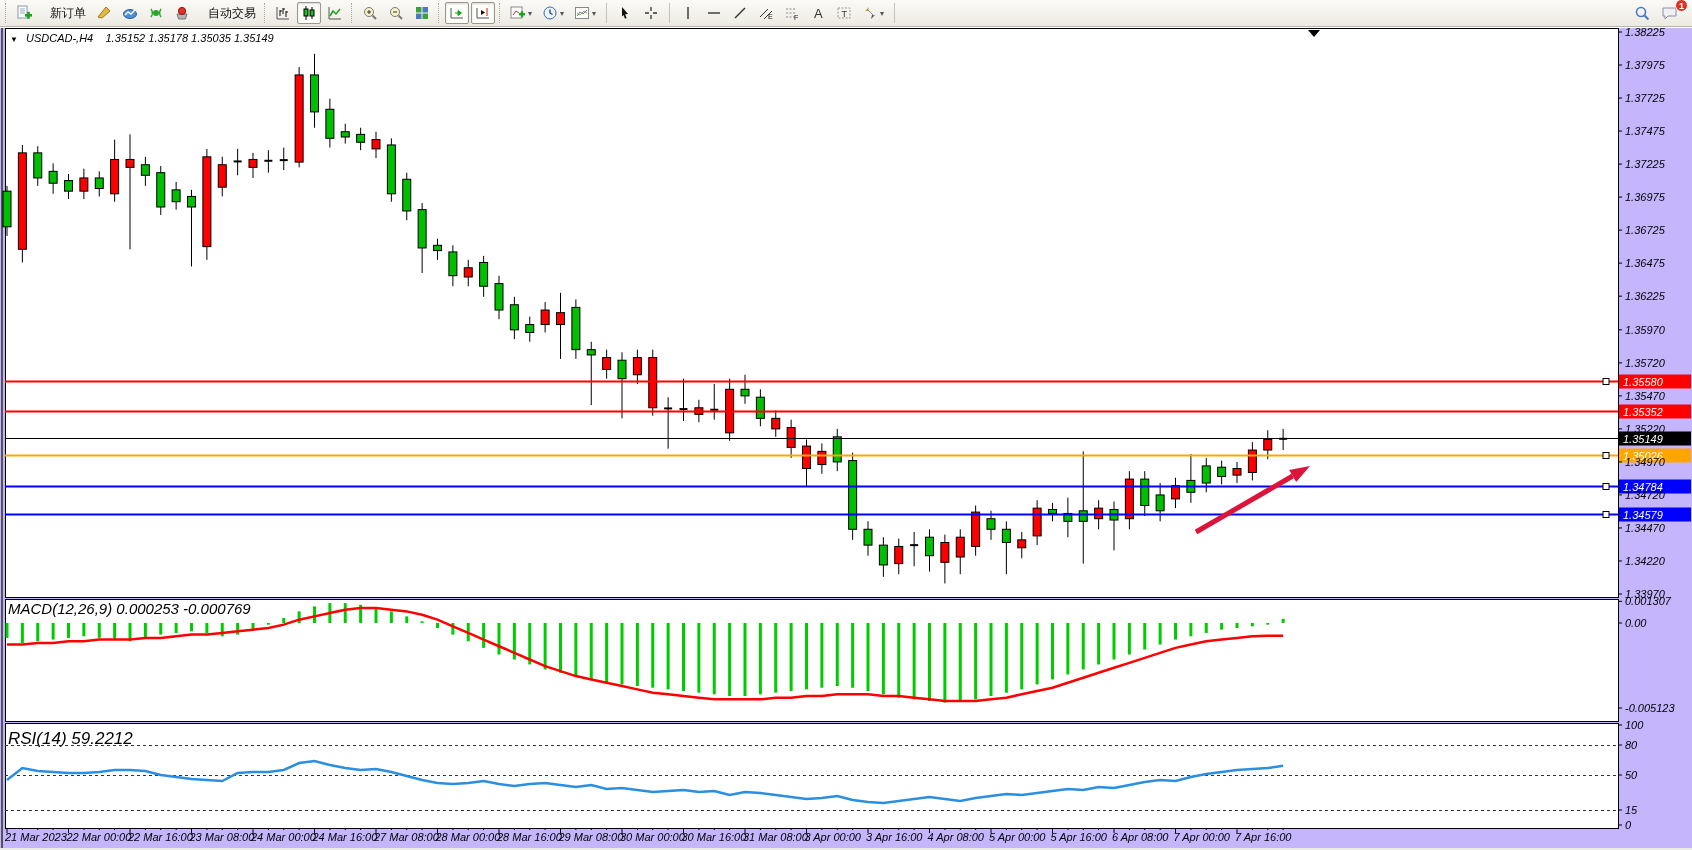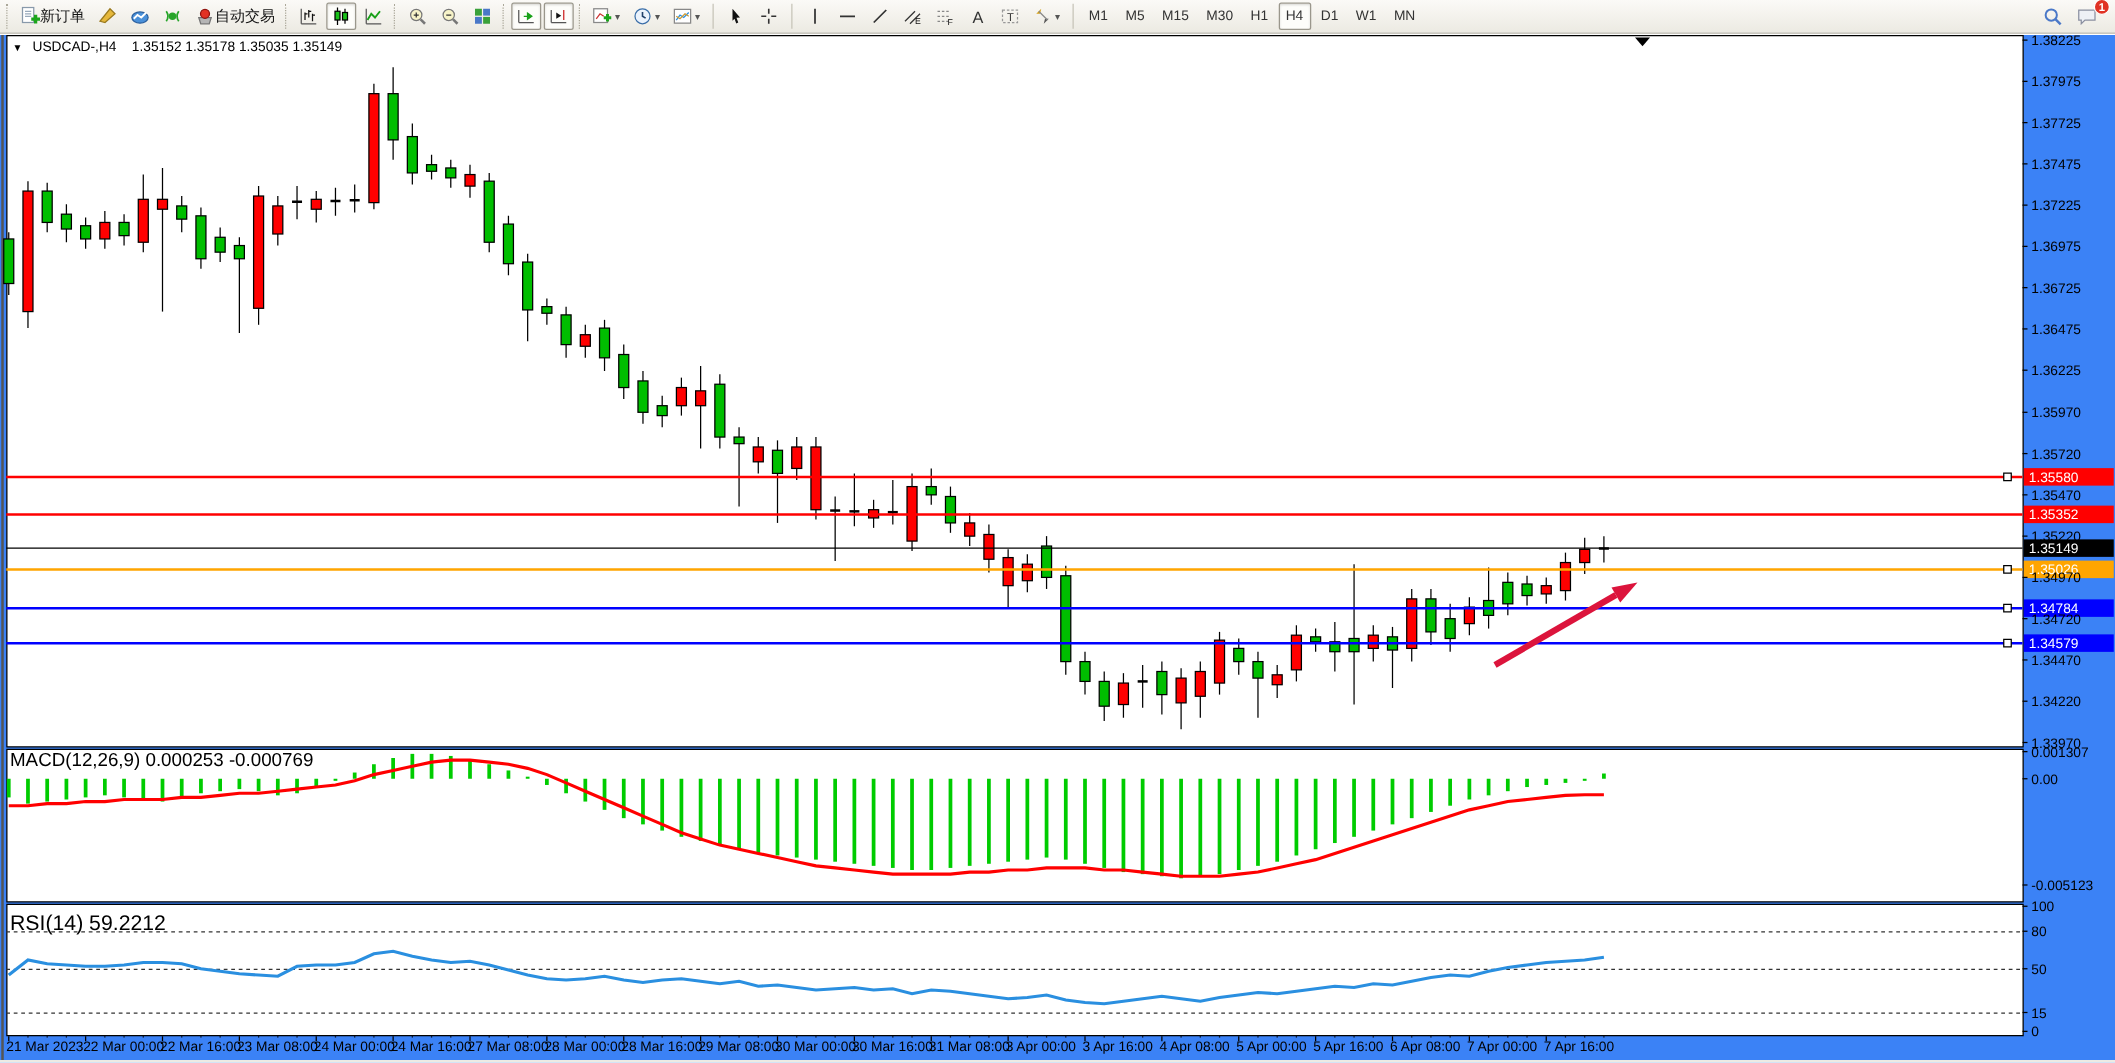--- a/index.html
+++ b/index.html
@@ -9,33 +9,33 @@
 
   
   #toolbar { position:absolute; left:0; top:0; width:1692px; height:27px;
     background:linear-gradient(#fbfaf7,#eceae2); border-bottom:1px solid #b8b5aa;
     display:flex; align-items:center; padding:0 2px; }
   .tb-btn { height:22px; min-width:22px; display:inline-flex; align-items:center;
     justify-content:center; margin:0 1px; border:1px solid transparent; border-radius:2px;
     font-size:11px; color:#222; padding:0 3px; cursor:default; }
   .tb-btn.pressed { background:#fdfdfa; border:1px solid #9a978c;
     box-shadow:inset 0 1px 2px rgba(0,0,0,.15); }
-  .tb-label { font-size:12px; color:#111; margin-left:0; white-space:nowrap;font-family:Liberation Mono, monospace; }
+  .tb-label { font-size:12px; color:#111; margin-left:18px; white-space:nowrap;font-family:Liberation Mono, monospace; }
   .sep { width:1px; height:20px; background:#c6c3b8; margin:0 5px; }
   .grip { width:3px; height:20px; margin:0 3px; border-left:1px dotted #aaa799; }
   .caret { font-size:8px; color:#555; margin-left:2px; }
   .tf-btn { font-size:11px; color:#333; padding:0 5px; }
   #tb-right { margin-left:auto; display:flex; align-items:center; margin-right:6px; }
   #notif-badge { position:relative; }
   #notif-badge .badge { position:absolute; right:-6px; top:-4px; background:#e03224;
     color:#fff; border-radius:8px; font-size:9px; min-width:13px; height:13px;
     line-height:13px; text-align:center; font-weight:bold; border:1px solid #fff; }
 
   
-  #chartwin { position:absolute; left:0; top:28px; width:1692px; height:822px; background:#3b82f6; }
+  #chartwin { position:absolute; left:0; top:28px; width:1692px; height:822px; background:#c4b5fd;font-style:italic; }
   #chart-title { position:absolute; left:10px; top:4px; font-size:11px; color:#000; z-index:5; }
   #chart-title .tri { font-size:8px; margin-right:5px; color:#000; }
   #macd-label { position:absolute; left:8px; top:572px; font-size:15px; color:#000; z-index:5; }
   #rsi-label  { position:absolute; left:8px; top:701px; font-size:17px; color:#000; z-index:5; }
   svg text { font-family:"Liberation Sans", sans-serif; }
   #bottom-strip { position:absolute; left:0; top:848px; width:1692px; height:2px; background:#ecebe4; }
 </style>
 </head>
 <body>
 
@@ -232,31 +232,20 @@
     <span class="tb-btn">
       <svg width="16" height="16">
           <path d="M3 6 l4-4 -1 4 Z" fill="#d4a017"></path>
           <path d="M13 10 l-4 4 1-4 Z" fill="#555"></path>
           <line x1="5" y1="4" x2="12" y2="11" stroke="#888"></line>
         </svg>
       <span class="caret">▾</span>
     </span>
 
     <span class="sep"></span>
-    <span id="tf-group" style="display:inline-flex;">
-        <span class="tb-btn tf-btn">M1</span>
-        <span class="tb-btn tf-btn">M5</span>
-        <span class="tb-btn tf-btn">M15</span>
-        <span class="tb-btn tf-btn">M30</span>
-        <span class="tb-btn tf-btn">H1</span>
-        <span class="tb-btn tf-btn pressed">H4</span>
-        <span class="tb-btn tf-btn">D1</span>
-        <span class="tb-btn tf-btn">W1</span>
-        <span class="tb-btn tf-btn">MN</span>
-      </span>
 
     <div id="tb-right">
       <span class="tb-btn">
         <svg width="17" height="17">
             <circle cx="7" cy="7" r="4.5" fill="none" stroke="#4a78c8" stroke-width="1.6"></circle>
             <line x1="10.3" y1="10.3" x2="14.5" y2="14.5" stroke="#4a78c8" stroke-width="2"></line>
           </svg>
       </span>
       <span class="tb-btn" id="notif-badge">
         <svg width="18" height="16">

